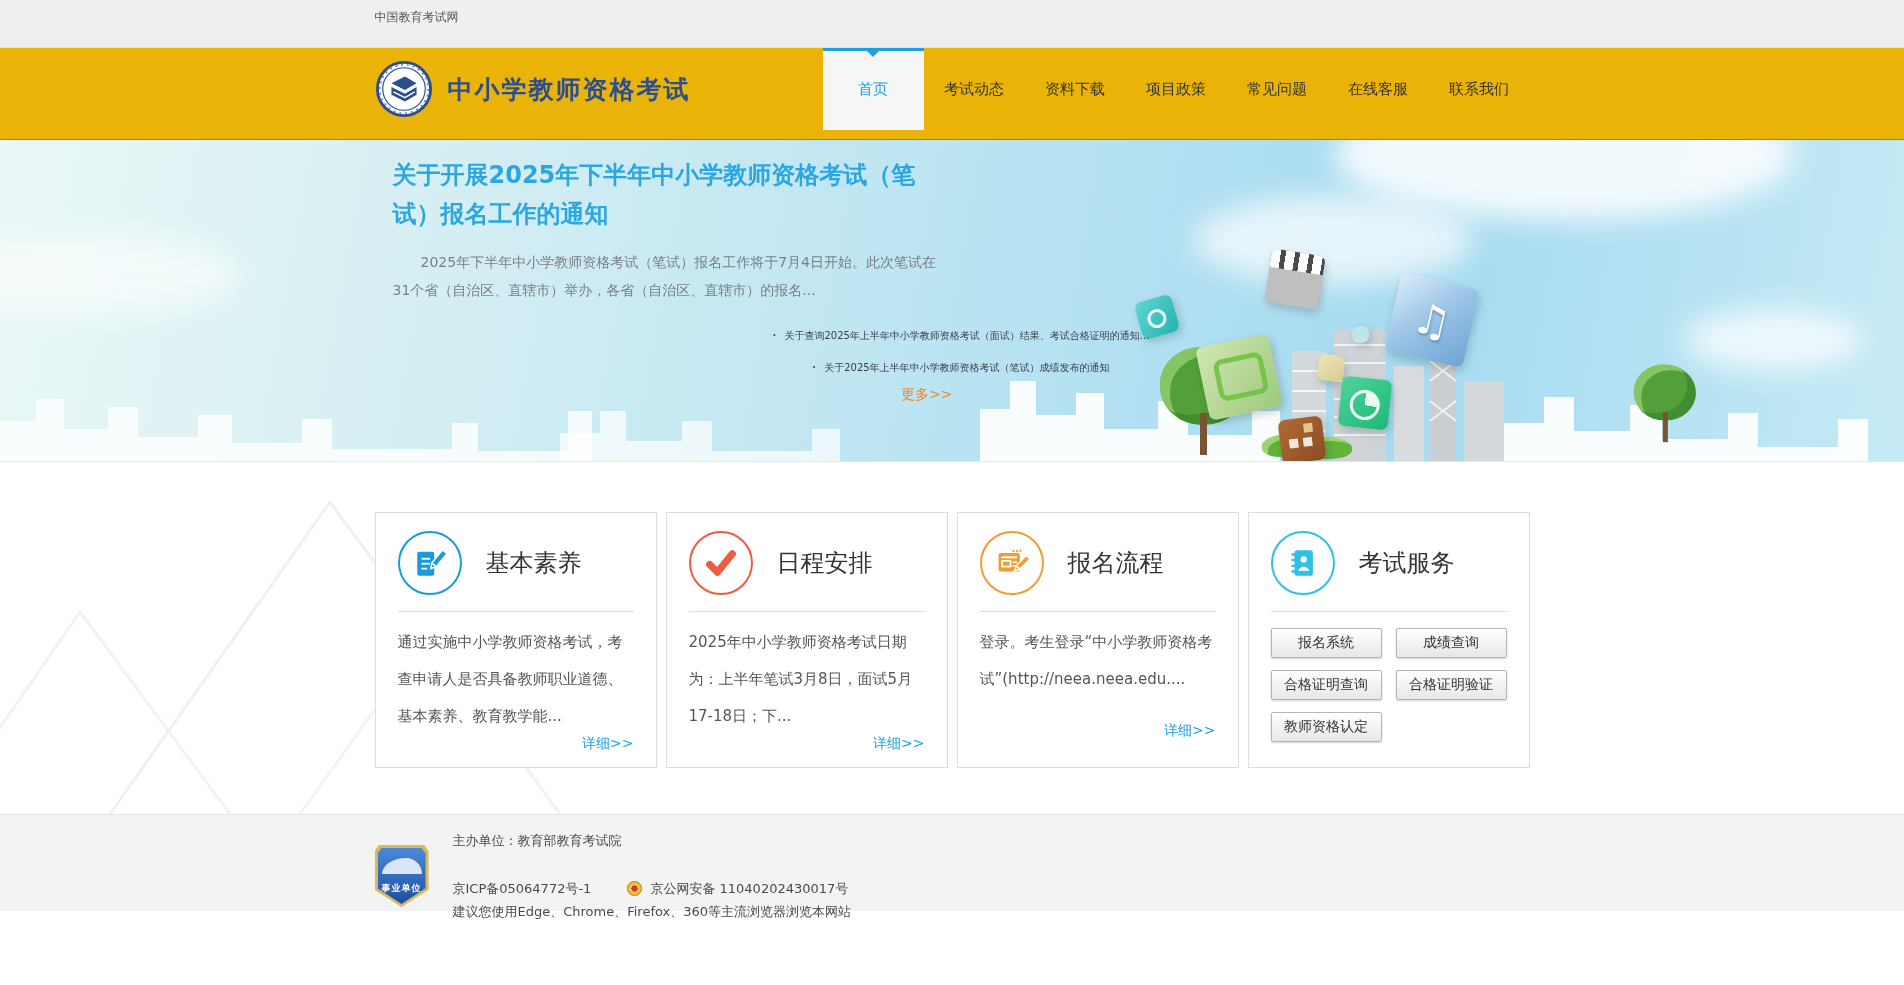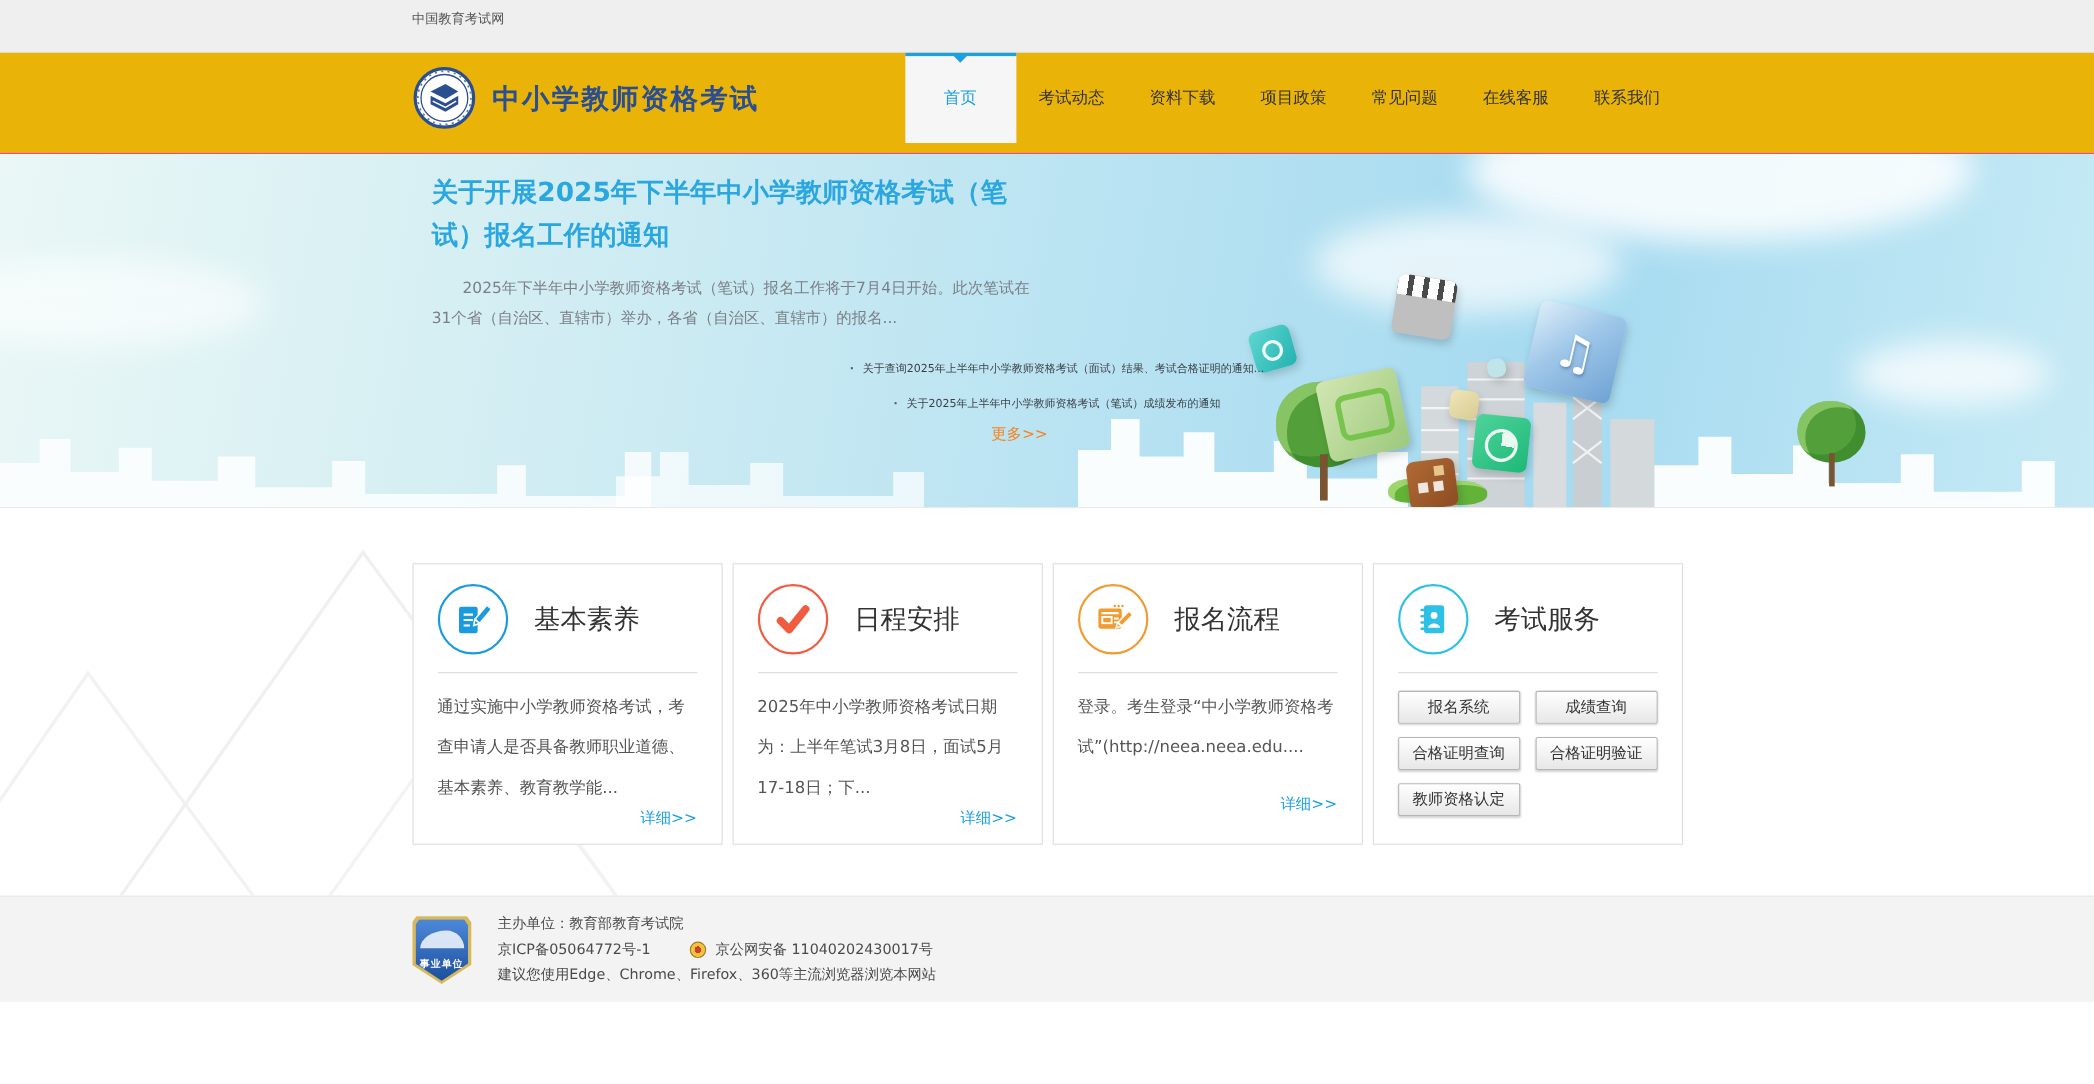--- a/index.html
+++ b/index.html
@@ -100,21 +100,21 @@
   .shield { width:54px; height:62px; background:#d8b85c; padding:3px;
     clip-path:polygon(8% 0,92% 0,100% 10%,100% 72%,50% 100%,0 72%,0 10%); }
   .shield-inner { width:100%; height:100%; background:linear-gradient(#4d88d8,#1c4f9e);
     clip-path:polygon(8% 0,92% 0,100% 10%,100% 72%,50% 100%,0 72%,0 10%);
     position:relative; overflow:hidden; }
   .shield-wave { position:absolute; top:10px; left:4px; right:4px; height:16px; background:#eaf2fb;
     border-radius:60% 40% 50% 50% / 100% 100% 0 0; opacity:.9; }
   .shield-label { position:absolute; left:0; right:0; bottom:9px; text-align:center;
     font-size:9px; font-weight:bold; color:#fff; letter-spacing:1px; }
   .footer-lines { font-size:13px; color:#4a4a4a; line-height:23px; }
-  .footer-row2 { display:flex; align-items:center; gap:8px; }
+  .footer-row2 { display:flex; align-items:center; gap:8px;margin-top:25px; }
   .icp { margin-right:28px; }
   .police-icon { width:15px; height:15px; border-radius:50%; display:inline-block;
     background:radial-gradient(circle,#d23b2e 0 34%,#f2c43c 34% 70%,#b98f2c 70% 100%);
     border:1px solid #a57d22; }
   .police-link { color:#4a4a4a; text-decoration:none; cursor:pointer; }
 </style>
 </head>
 <body>
 
 <div class="topbar">

